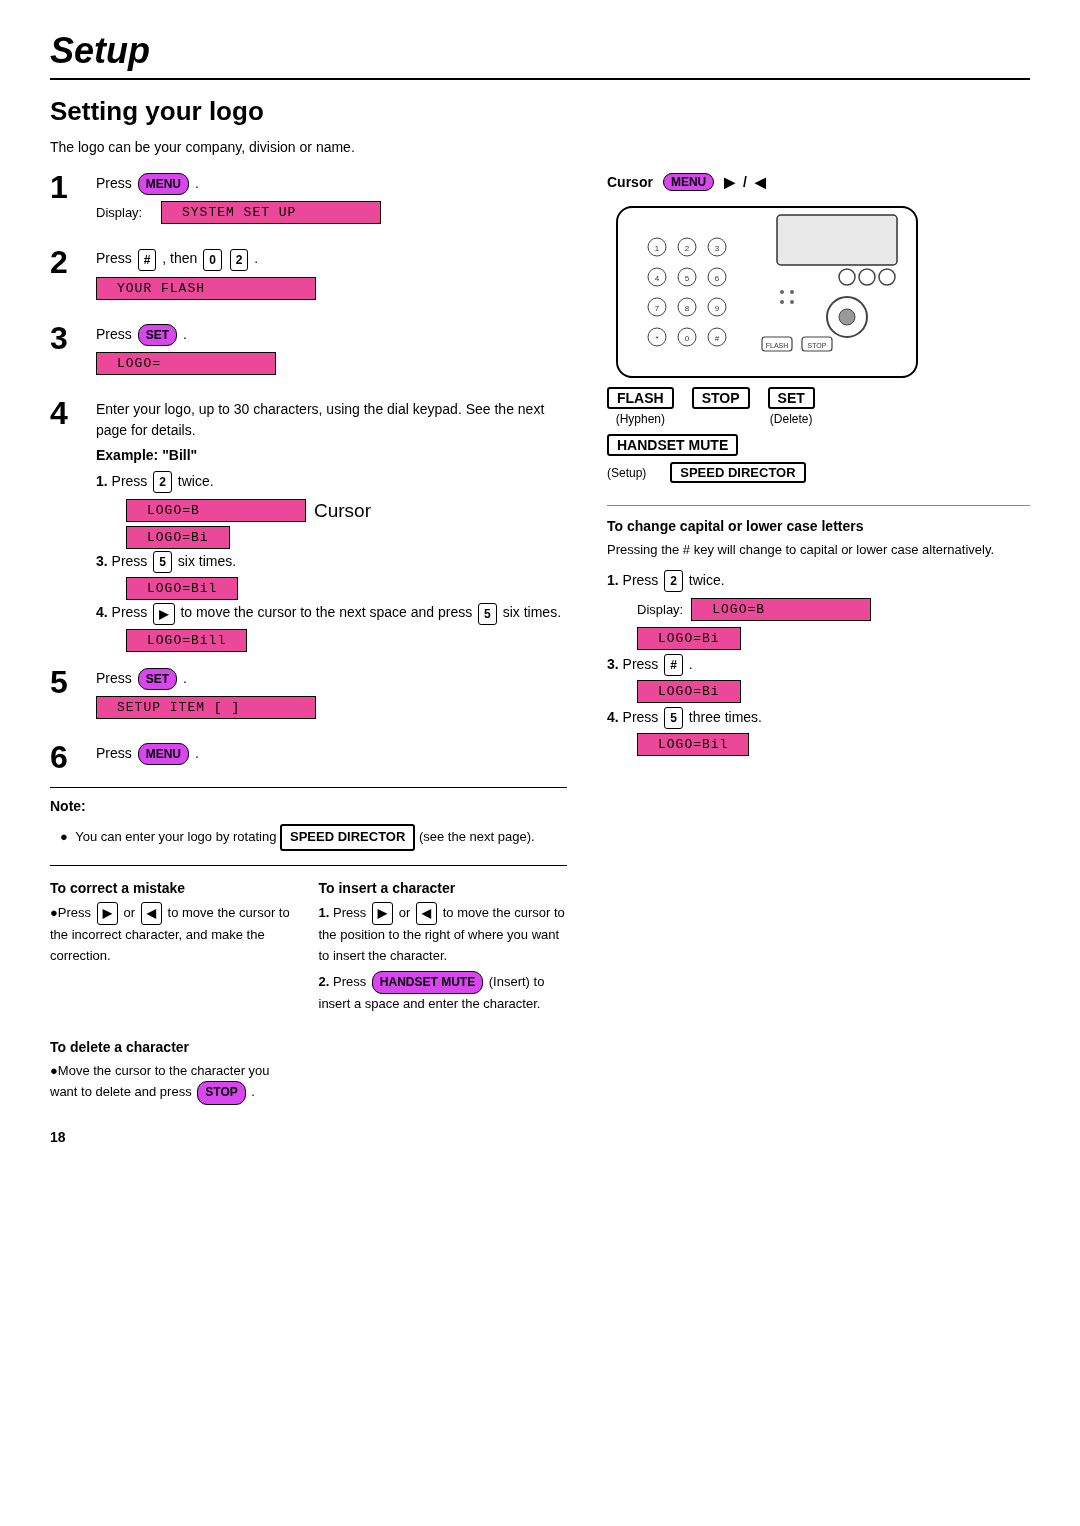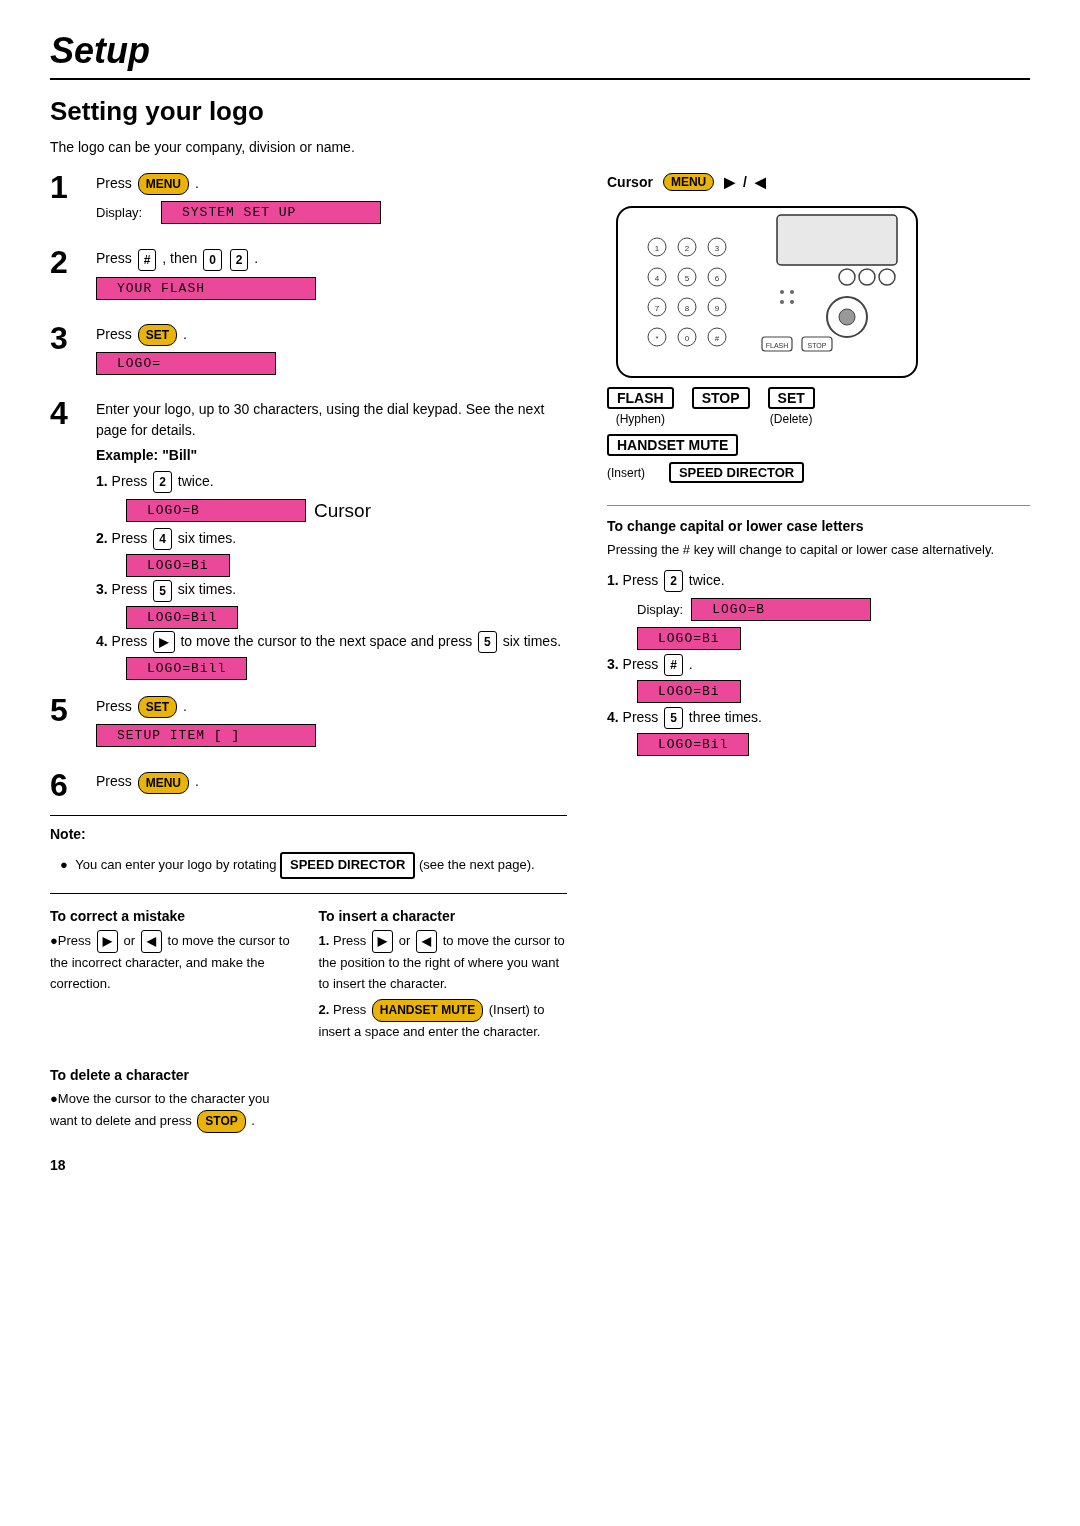--- a/index.html
+++ b/index.html
@@ -98,21 +98,21 @@
       vertical-align: middle;
       margin: 0 2px;
     }
     .key-badge-round {
       display: inline-block;
       border: 1.5px solid #000;
       border-radius: 10px;
       padding: 1px 7px;
       font-size: 12px;
       font-weight: bold;
-      background: #eab308;
+      background: #d946ef;
       vertical-align: middle;
       margin: 0 2px;
     }
     
     .sub-steps {
       margin-left: 0;
       margin-top: 8px;
     }
     .sub-step {
       margin-bottom: 6px;
@@ -340,24 +340,20 @@
           <div class="example-title">Example: "Bill"</div>
 
           <div class="sub-steps">
             <div class="sub-step">
               <span class="sub-step-num">1.</span>
               Press <span class="key-badge">2</span> twice.
             </div>
             <div class="cursor-row">
               <span class="display-box">LOGO=B</span>
               <span class="cursor-label">Cursor</span>
-            </div>
-            <div class="sub-step">
-              <span class="sub-step-num">2.</span>
-              Press <span class="key-badge">4</span> six times.
             </div>
             <div class="indent-display">
               <span class="display-box">LOGO=Bi</span>
             </div>
             <div class="sub-step">
               <span class="sub-step-num">3.</span>
               Press <span class="key-badge">5</span> six times.
             </div>
             <div class="indent-display">
               <span class="display-box">LOGO=Bil</span>
@@ -509,21 +505,21 @@
         </div>
         <div class="btn-label-item">
           <span class="btn-label-bold">SET</span><br>
           <span class="btn-label-sub">(Delete)</span>
         </div>
       </div>
       <div class="handset-row">
         <span class="handset-bold">HANDSET MUTE</span>
       </div>
       <div style="margin-bottom:6px;">
-        <span class="insert-label">(Insert)</span>
+        <span class="insert-label">(Setup)</span>
         <span class="speed-director-badge" style="margin-left:20px;">SPEED DIRECTOR</span>
       </div>
     </div>
 
     <div class="change-capital-section">
       <div class="change-capital-title">To change capital or lower case letters</div>
       <div class="change-capital-text">Pressing the # key will change to capital or lower case alternatively.</div>
 
       <div class="sub-step">
         <span class="sub-step-num">1.</span> Press <span class="key-badge">2</span> twice.

